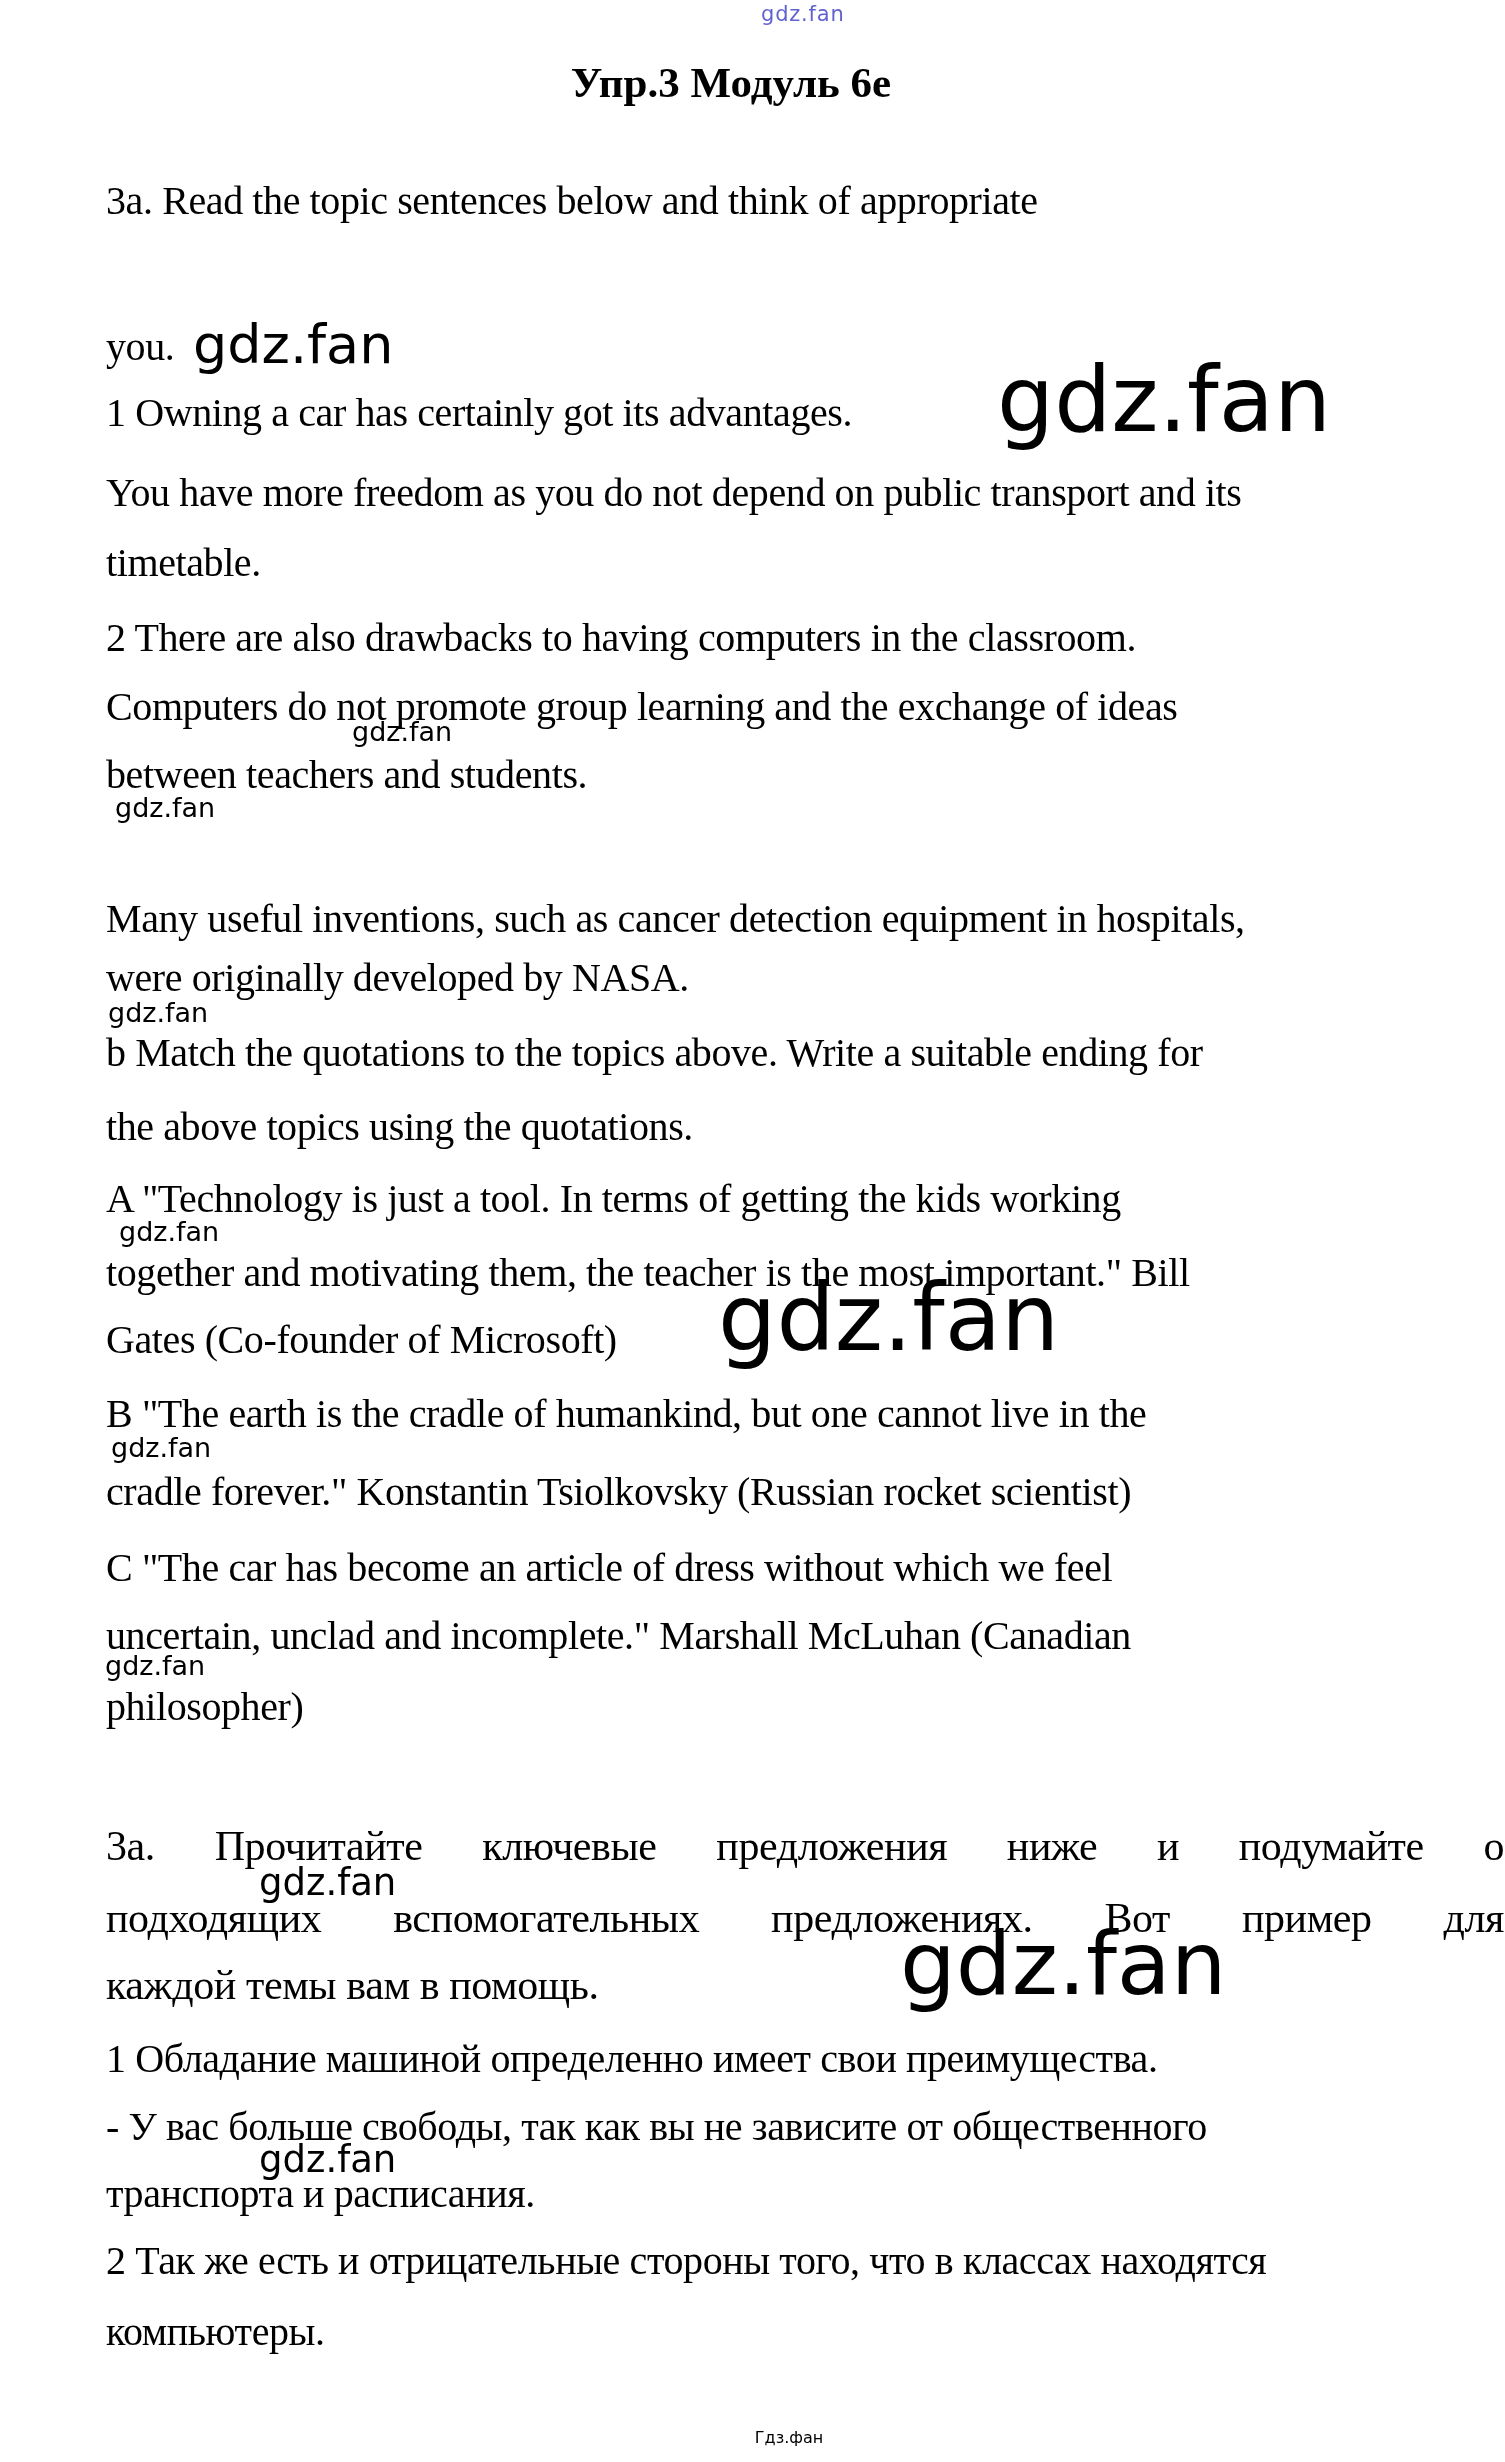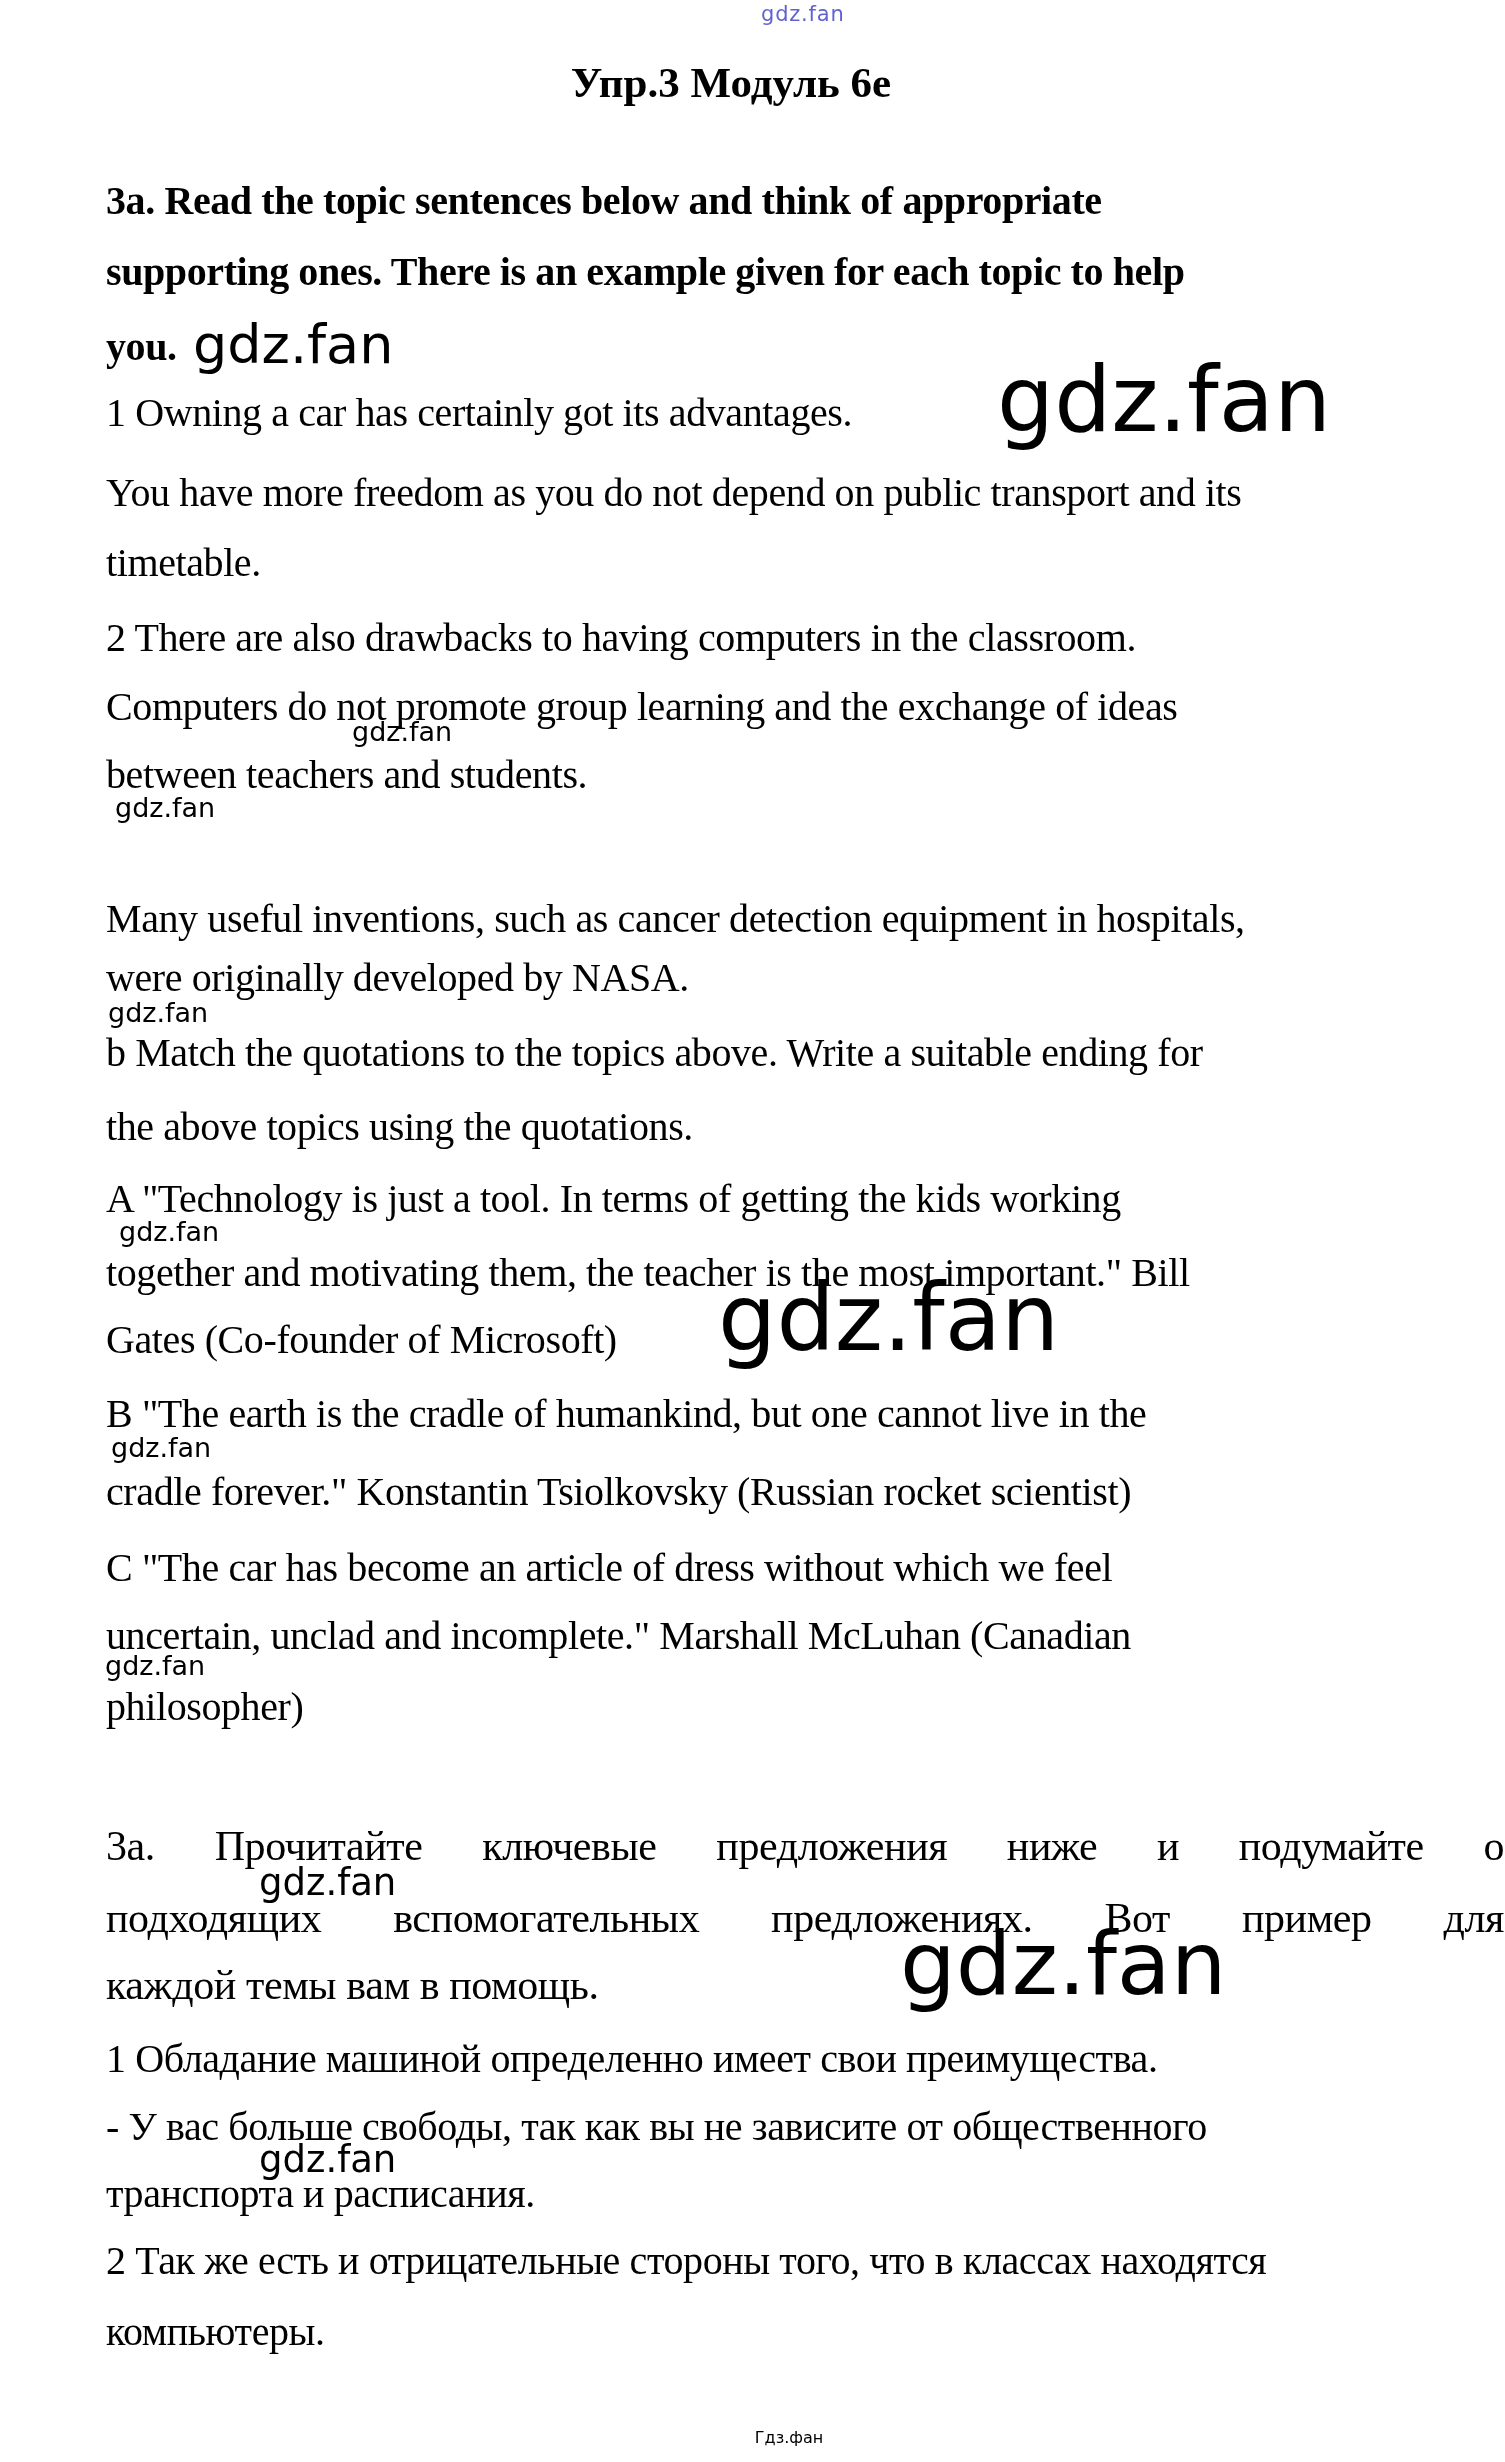--- a/index.html
+++ b/index.html
@@ -13,21 +13,21 @@
     color:#000000;
     margin-left:36px;
   }
   .line{
     position:absolute;
     white-space:nowrap;
     line-height:1;
     font-size:40px;
     letter-spacing:-0.4px;
   }
-  .b{font-weight:bold;}
+  .b{font-weight:normal;}
   .title{font-size:43px;font-weight:bold;width:1390px;text-align:center;letter-spacing:0;}
   .ru-b{font-size:42px;font-weight:normal;}
   .just{
     white-space:normal;
     width:1398px;
     text-align:justify;
     text-align-last:justify;
   }
   
   .wm{
@@ -56,21 +56,20 @@
 </head>
 <body>
 
 <div id="page">
 
   <div class="wm wm-top" style="top:4.8px;left:725px">gdz.fan</div>
 
   <div class="line title" style="top:61px;left:0">Упр.3 Модуль 6e</div>
 
   <div class="line b" style="top:181px;left:70px">3a. Read the topic sentences below and think of appropriate</div>
-  <div class="line b" style="top:252px;left:70px">supporting ones. There is an example given for each topic to help</div>
   <div class="line b" style="top:327px;left:70px">you.</div>
   <div class="wm wm-you" style="top:319px;left:157px">gdz.fan</div>
 
   <div class="line" style="top:393px;left:70px">1 Owning a car has certainly got its advantages.</div>
   <div class="wm wm-g1" style="top:357px;left:961px">gdz.fan</div>
   <div class="line" style="top:473px;left:70px">You have more freedom as you do not depend on public transport and its</div>
   <div class="line" style="top:543px;left:70px">timetable.</div>
 
   <div class="line" style="top:618px;left:70px">2 There are also drawbacks to having computers in the classroom.</div>
   <div class="line" style="top:687px;left:70px">Computers do not promote group learning and the exchange of ideas</div>

